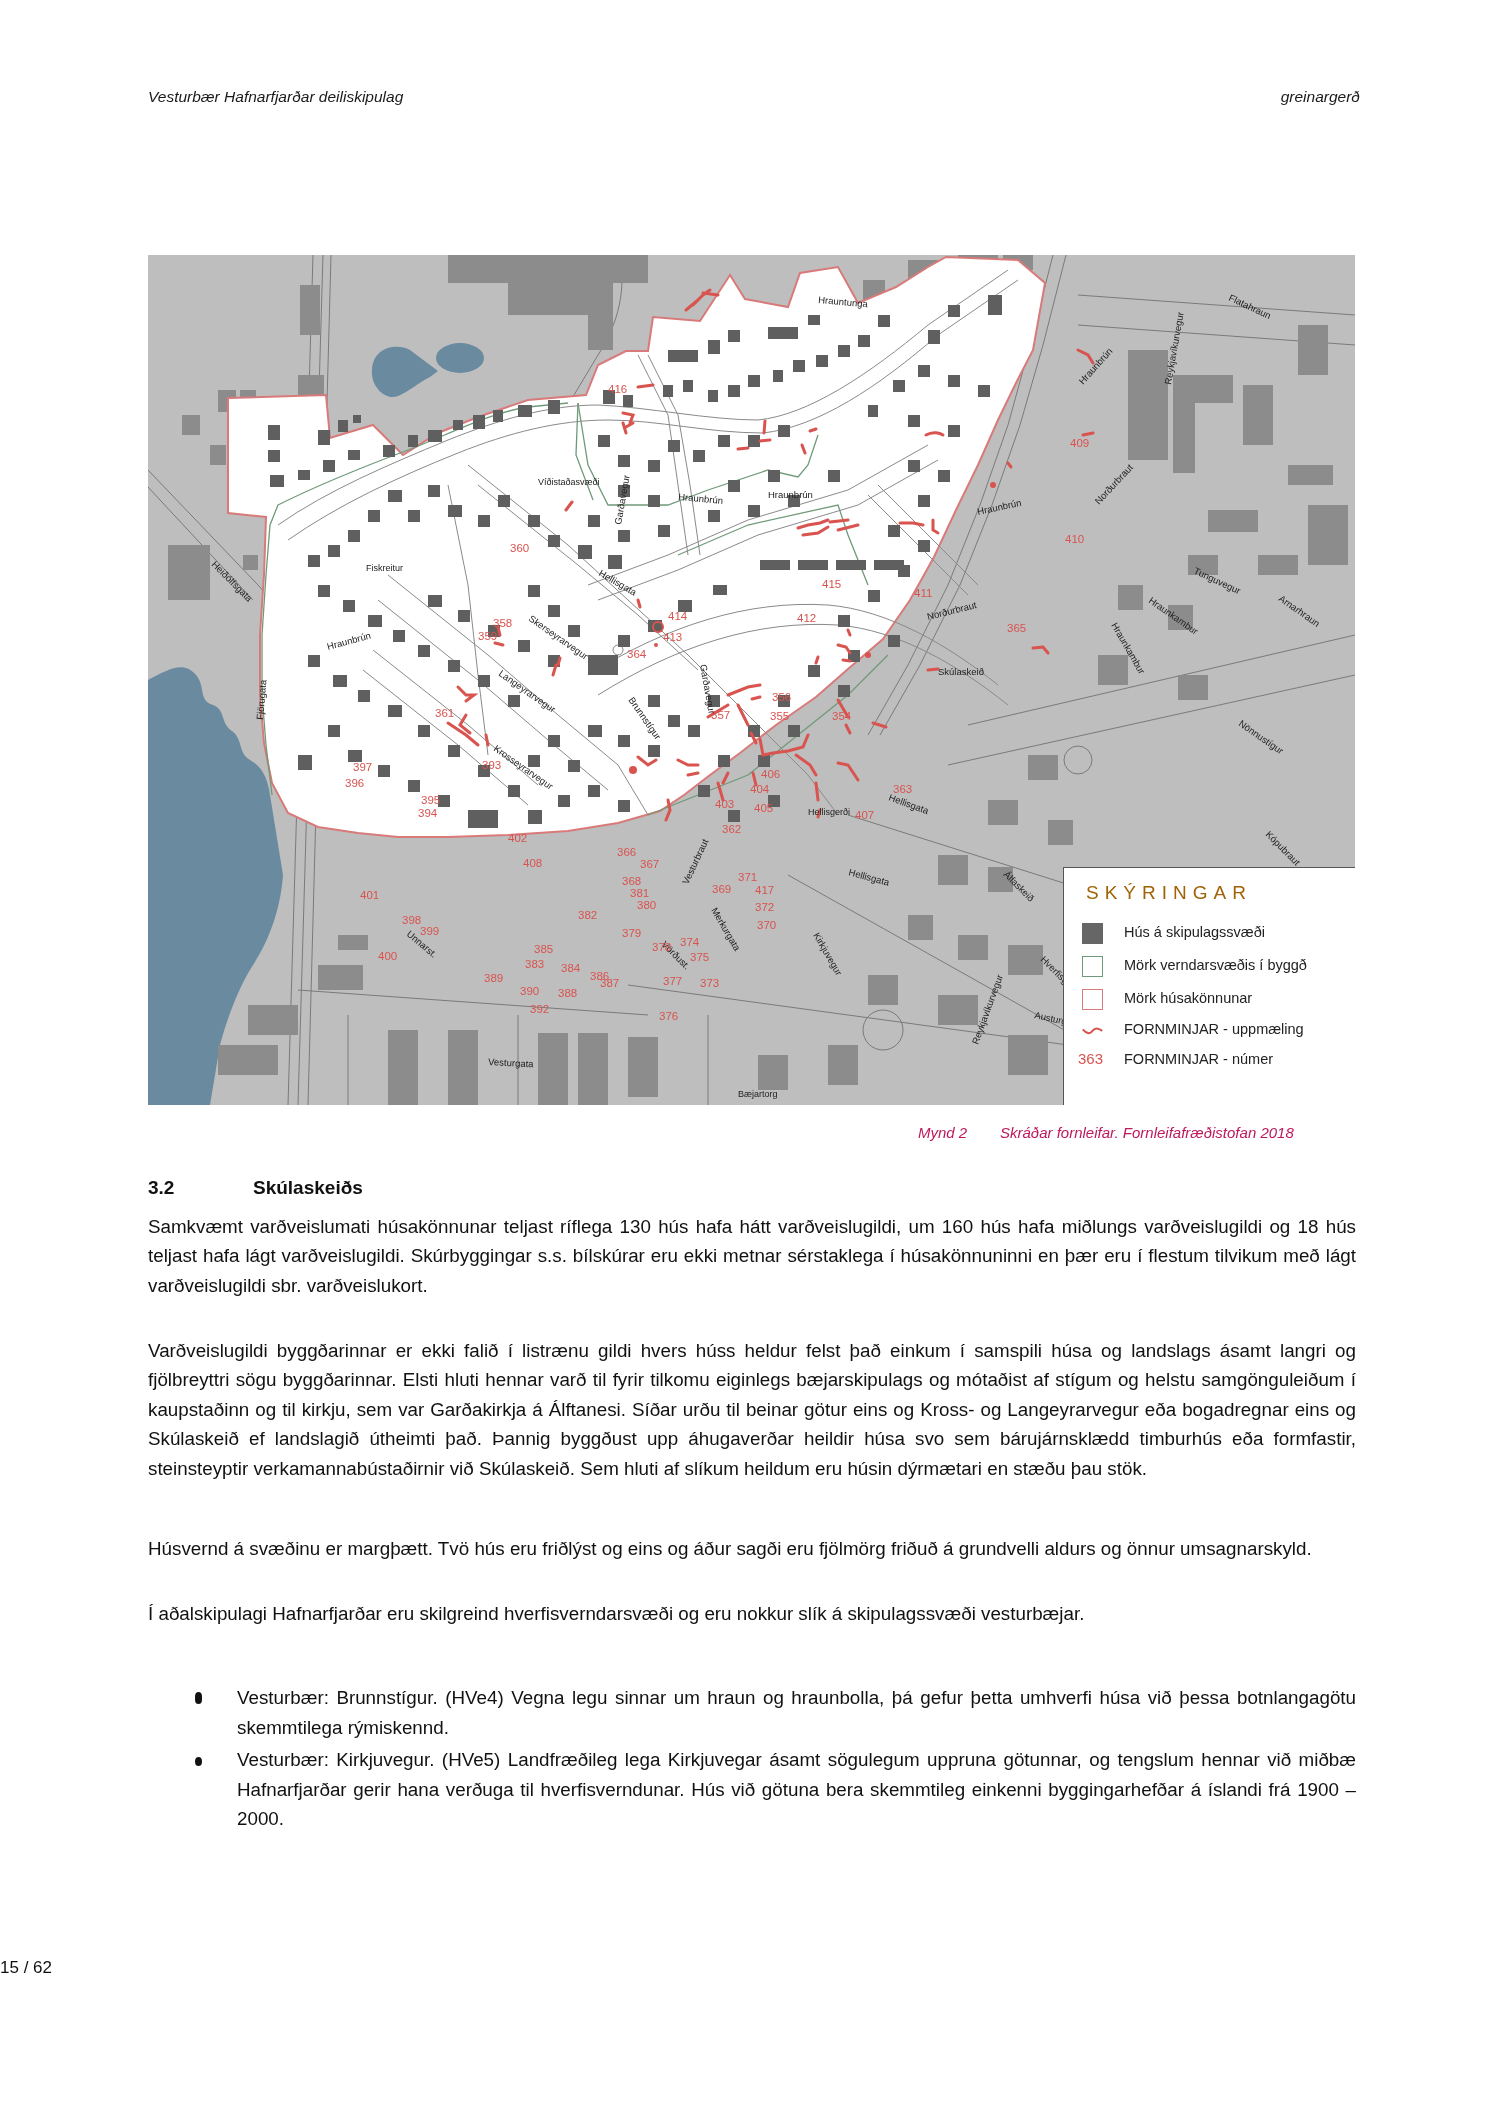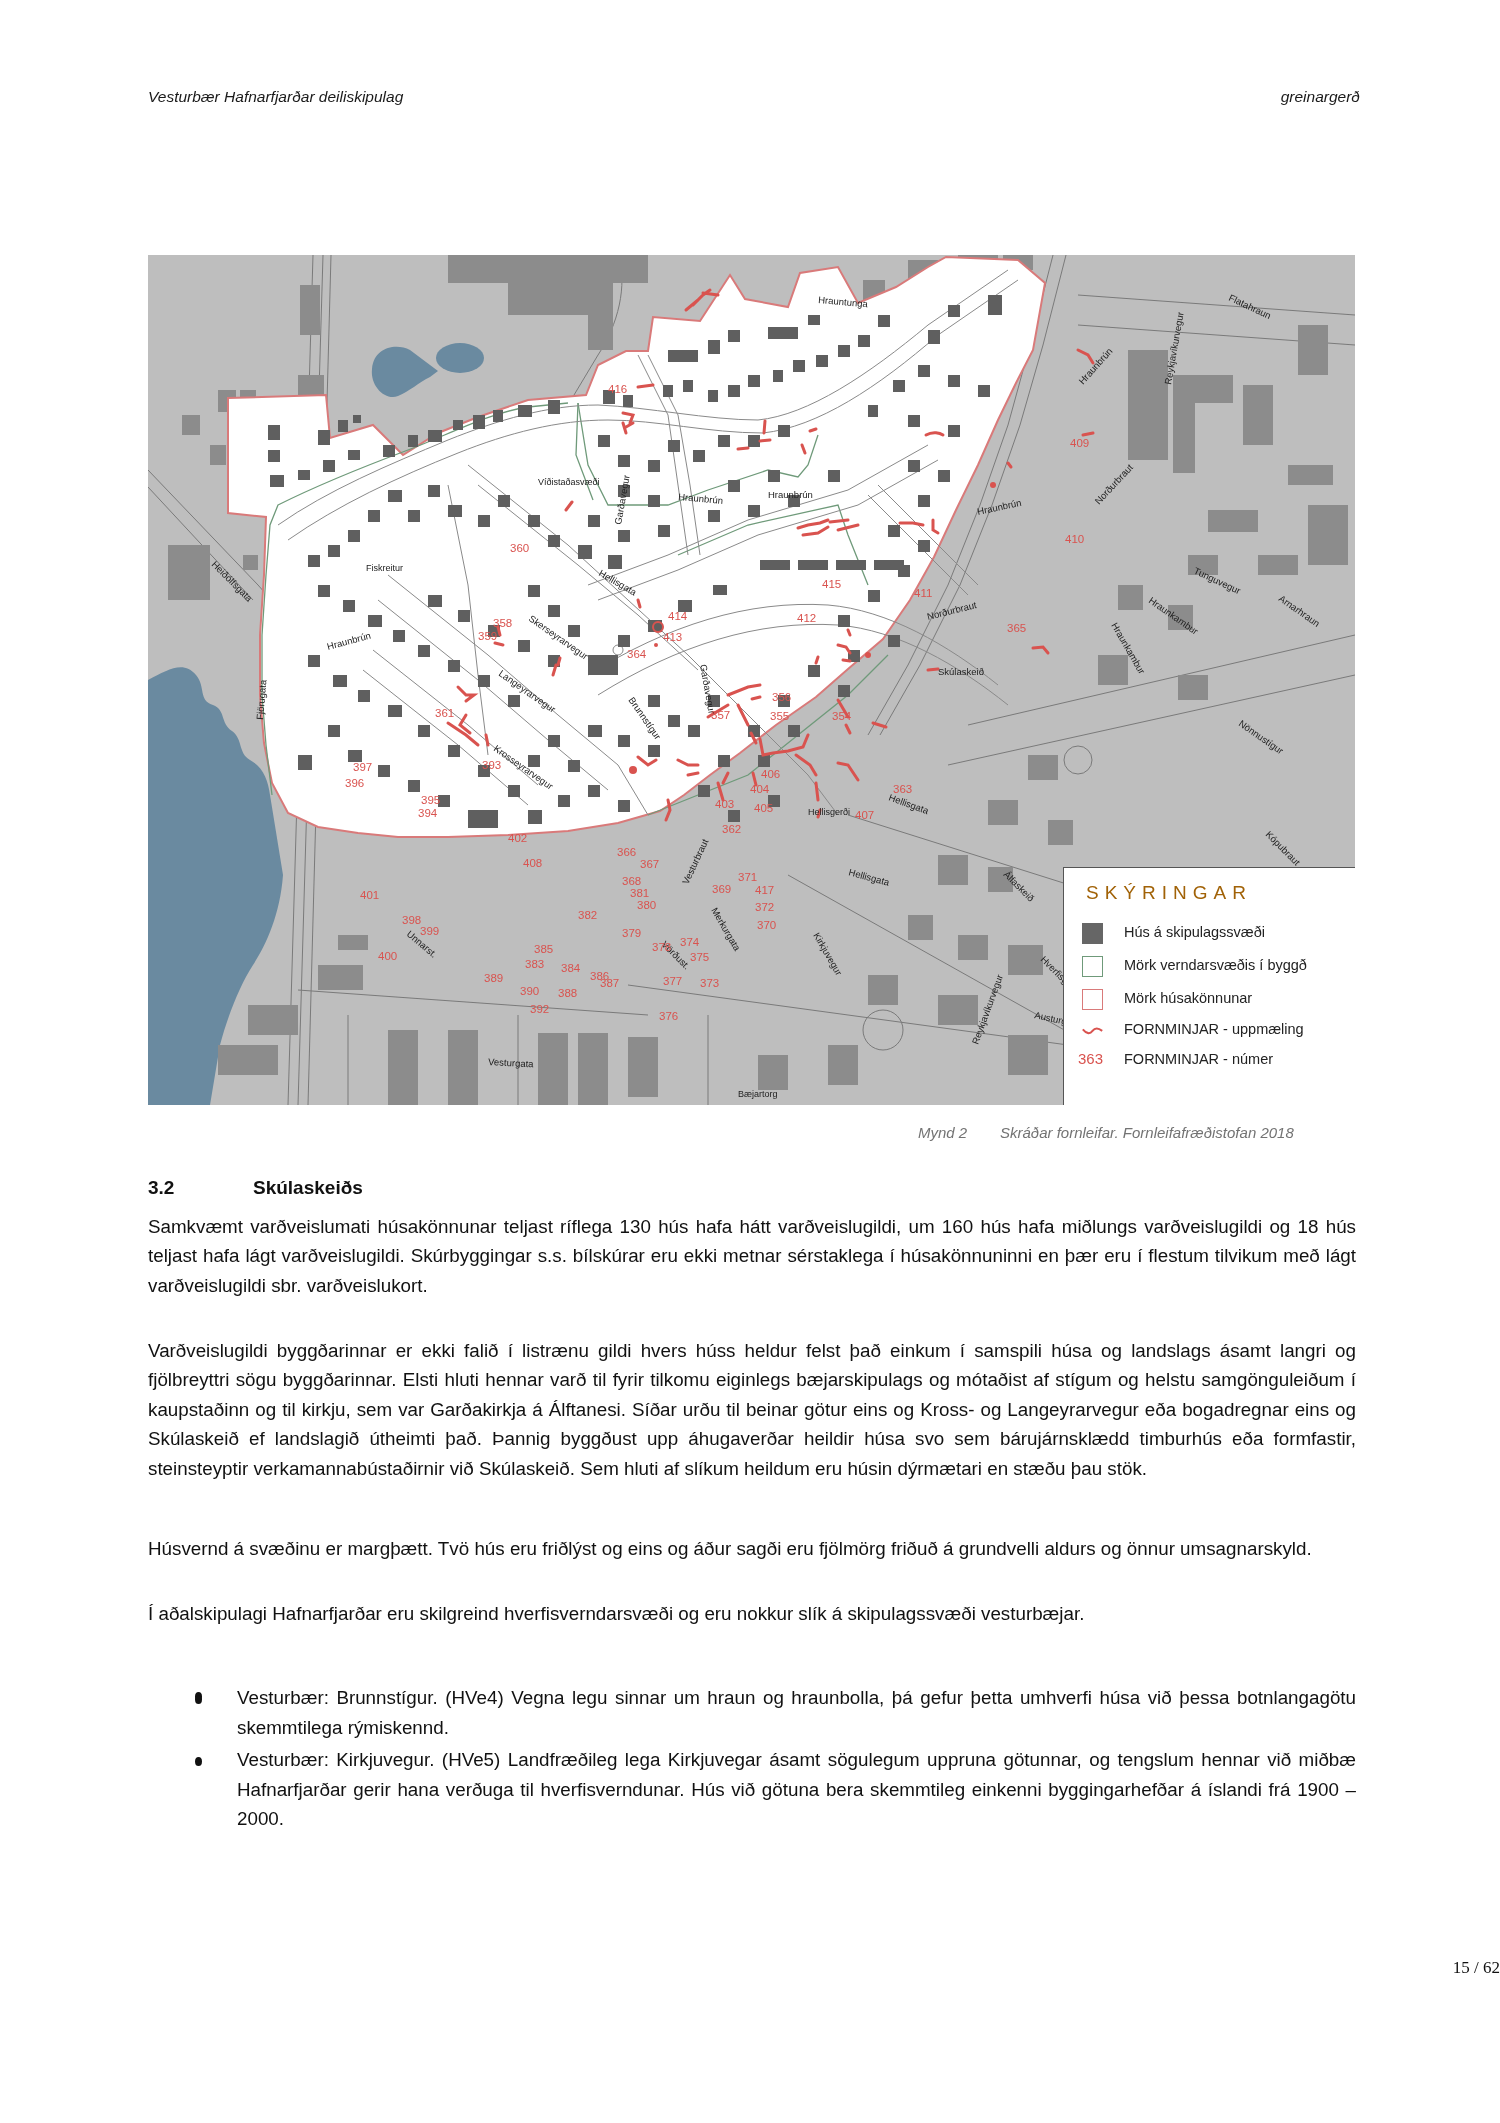--- a/index.html
+++ b/index.html
@@ -15,30 +15,30 @@
   .legend { position:absolute; left:915px; top:612px; width:292px; height:238px;
             background:#ffffff; border-left:1px solid #555; border-top:1px solid #555; }
   .legend-title { position:absolute; left:22px; top:14px; font-size:19px; letter-spacing:6px; color:#a16207; }
   .legend-row { position:absolute; left:18px; height:22px; font-size:14.5px; color:#222; }
   .legend-row .sw { position:absolute; left:0; top:0; width:21px; height:21px; box-sizing:border-box; }
   .legend-row .lbl { position:absolute; left:42px; top:1px; white-space:nowrap; }
   .sw.house { background:#666; }
   .sw.green { border:1.5px solid #6f9a7a; background:#fff; }
   .sw.red { border:1.5px solid #d97a7a; background:#fff; }
   .sw.num { color:#d9534f; font-size:15px; width:auto; height:auto; left:-4px; }
-  .caption { position:absolute; top:1124px; left:918px; font-size:15px; font-style:italic; color:#737373; white-space:nowrap; }
+  .caption { position:absolute; top:1124px; left:918px; font-size:15px; font-style:italic; color:#be185d; white-space:nowrap; }
   .caption .fig { display:inline-block; width:82px; }
   .section-heading { position:absolute; top:1177px; left:148px; font-size:19px; font-weight:bold; }
   .section-heading .num { display:inline-block; width:105px; }
   .para { position:absolute; left:148px; width:1208px; font-size:18.8px; line-height:29.5px;
           text-align:justify; color:#111; }
   .bullets { position:absolute; left:148px; width:1208px; top:1680px; margin:0; padding:0; list-style:none; }
   .bullets li { position:relative; padding-left:89px; font-size:18.8px; line-height:29.5px; text-align:justify; margin-bottom:3px; }
   .bullets li .dot { position:absolute; left:47px; top:12px; width:7px; height:9px; border-radius:50%; background:#111; }
-  .page-num { position:absolute; top:1958px; left:0; width:1500px; text-align:right; font-size:17px;font-family:Liberation Serif, serif; }
+  .page-num { position:absolute; top:1958px; left:0; width:1500px; text-align:left; font-size:17px; }
   .road-label { font-family:"Liberation Sans", sans-serif; font-size:9.5px; fill:#222; }
   .num-label { font-family:"Liberation Sans", sans-serif; font-size:11.5px; fill:#d9534f; }
   .place-label { font-family:"Liberation Sans", sans-serif; font-size:9px; fill:#222; }
 </style>
 </head>
 <body>
 
 <div class="header">
   <span class="left">Vesturbær Hafnarfjarðar deiliskipulag</span>
   <span class="right">greinargerð</span>

